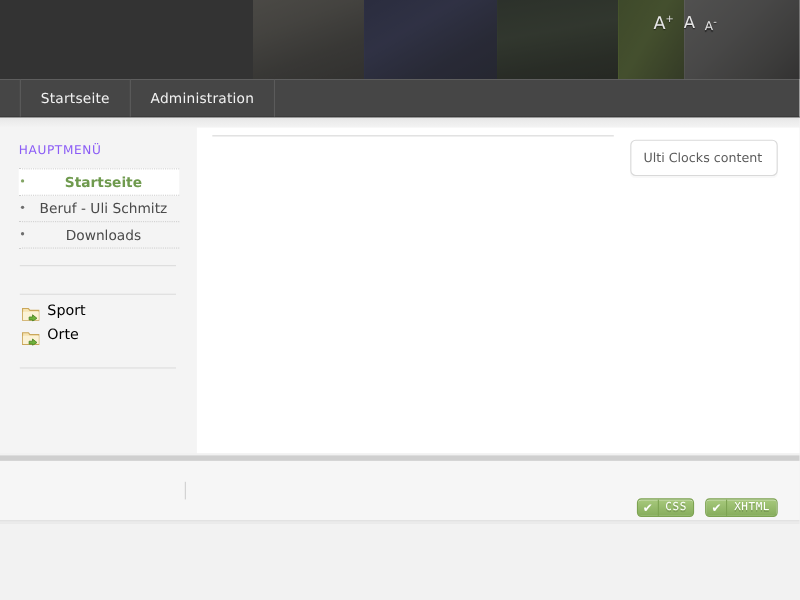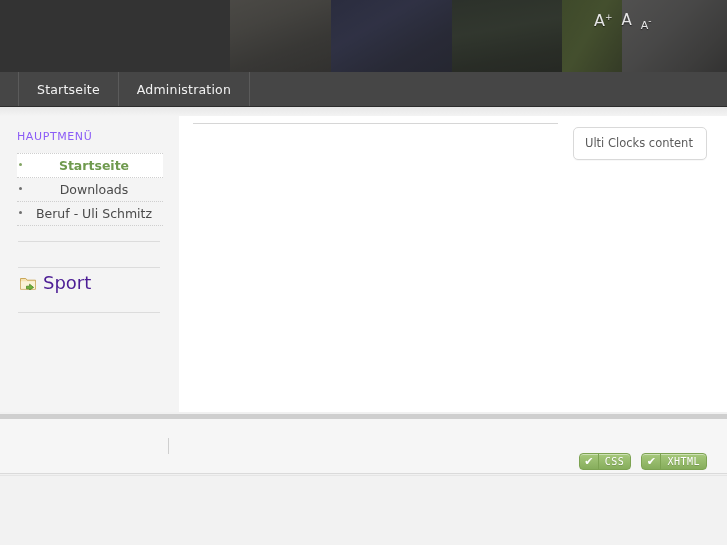--- a/index.html
+++ b/index.html
@@ -139,24 +139,24 @@
     height: 1px;
     background: #dcdcdc;
     margin: 15px 0 0 1px;
     width: 142px;
   }
   .spacer-block { height: 25px; }
 
   .photo-menu { list-style: none; margin: 4px 0 0 0; padding: 0; }
   .photo-menu li { }
   .photo-menu a {
-    display: flex; align-items: center; gap: 7px;
+    display: flex; align-items: flex-end; gap: 7px;
     text-decoration: none;
-    color: #4c1d95;
-    font-size: 18px;
+    color: #000000;
+    font-size: 13px;
     padding: 2px 4px 2px 3px;
     line-height: 18px;
   }
   .folder-icon { width: 16px; height: 14px; display: block; flex: none; }
 
   
   .main {
     position: absolute; top: 9px; left: 179px;
     width: 548px; height: 296px;
     background: #ffffff;
@@ -288,24 +288,24 @@
     <div class="topstripe"></div>
 
     <div class="sidebar">
 
       <h3 class="module-title">HAUPTMENÜ</h3>
       <ul class="menu">
         <li class="active">
           <a href="#">Startseite</a>
         </li>
         <li>
+          <a href="#">Beruf - Uli Schmitz</a>
+        </li>
+        <li>
           <a href="#">Downloads</a>
-        </li>
-        <li>
-          <a href="#">Beruf - Uli Schmitz</a>
         </li>
       </ul>
 
       <div class="hr-line"></div>
       <div class="spacer-block"></div>
       <div class="hr-line" style="margin-top:0"></div>
 
 
       <ul class="photo-menu">
         <li>
@@ -313,20 +313,32 @@
             <span>
               <svg class="folder-icon" viewBox="0 0 16 14" xmlns="http://www.w3.org/2000/svg">
                 <path d="M0.5 2.5 L0.5 13.2 L15.5 13.2 L15.5 4.2 L7.2 4.2 L5.8 2.5 Z" fill="#f6e3b2" stroke="#caa75a" stroke-width="1"></path>
                 <path d="M0.8 5.3 L15.2 5.3 L15.2 12.8 L0.8 12.8 Z" fill="#fbf2d6" stroke="none"></path>
                 <path d="M6.5 12.8 L6.5 10.2 L9.6 10.2 L9.6 8.2 L13.6 11.4 L9.6 14 L9.6 12.8 Z" fill="#6fb23a" stroke="#4e8526" stroke-width="0.8" stroke-linejoin="round"></path>
               </svg>
             </span>
             <span>Sport</span>
           </a>
         </li>
+        <li>
+          <a href="#">
+            <span>
+              <svg class="folder-icon" viewBox="0 0 16 14" xmlns="http://www.w3.org/2000/svg">
+                <path d="M0.5 2.5 L0.5 13.2 L15.5 13.2 L15.5 4.2 L7.2 4.2 L5.8 2.5 Z" fill="#f6e3b2" stroke="#caa75a" stroke-width="1"></path>
+                <path d="M0.8 5.3 L15.2 5.3 L15.2 12.8 L0.8 12.8 Z" fill="#fbf2d6" stroke="none"></path>
+                <path d="M6.5 12.8 L6.5 10.2 L9.6 10.2 L9.6 8.2 L13.6 11.4 L9.6 14 L9.6 12.8 Z" fill="#6fb23a" stroke="#4e8526" stroke-width="0.8" stroke-linejoin="round"></path>
+              </svg>
+            </span>
+            <span>Orte</span>
+          </a>
+        </li>
       </ul>
 
       <div class="hr-line" style="margin-top:18px"></div>
     </div>
 
     <div class="main">
       <div class="title-rule"></div>
 
       <div class="clocks-box">
         <span>Ulti Clocks content</span>

